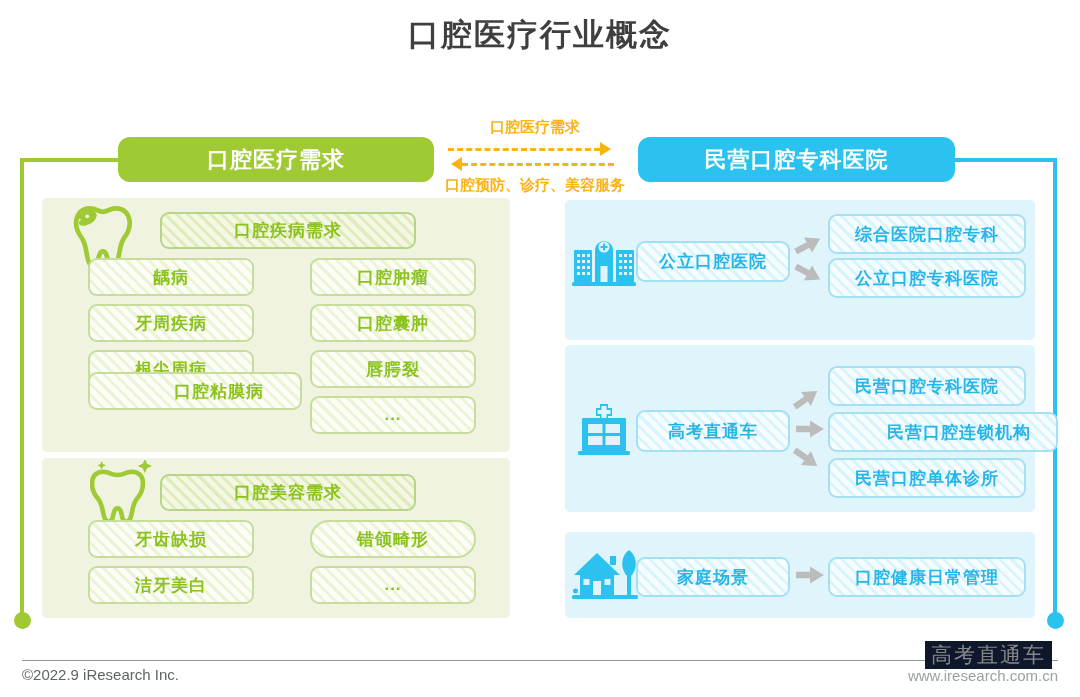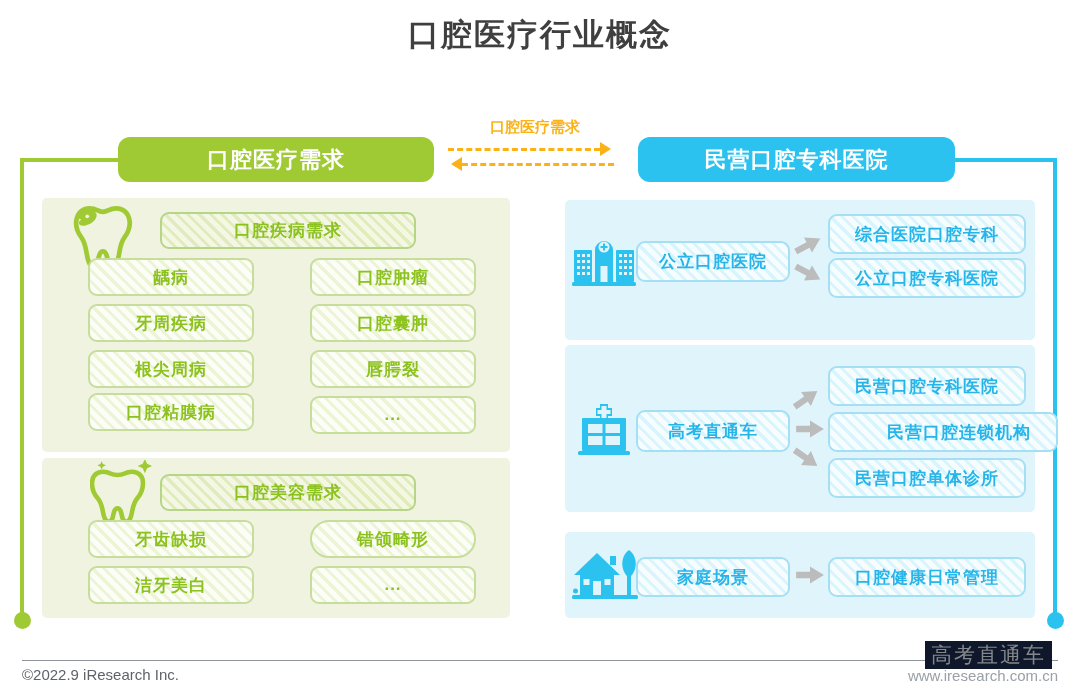--- a/index.html
+++ b/index.html
@@ -70,35 +70,36 @@
   <div class="dot dot-b" style="left:1047px;top:612px;"></div>
 
   <div class="pill pill-green">口腔医疗需求</div>
   <div class="pill pill-blue">民营口腔专科医院</div>
 
   <div class="mid-label" style="left:440px;top:118px;width:190px;">口腔医疗需求</div>
   <div class="dash" style="left:448px;top:148px;width:152px;"></div>
   <div class="head-r" style="left:600px;top:142px;"></div>
   <div class="dash" style="left:462px;top:163px;width:152px;"></div>
   <div class="head-l" style="left:451px;top:157px;"></div>
+  <div class="mid-label" style="left:422px;top:176px;width:226px;">口腔预防、诊疗、美容服务</div>
 
   <div class="panel panel-g" style="left:42px;top:198px;width:468px;height:254px;"></div>
   <svg class="icon" style="left:72px;top:202px;" width="82" height="66" viewBox="0 0 70 56">
     <path d="M22 7 C14 3 6 6 4 14 C2.5 20 5 26 8 30 C10.6 33.5 11.6 38 12.4 43 C13.2 48 14 52 16 54 C18.4 56 21 54.6 21.8 51 C22.8 46.6 23.6 42 26.4 42 C29.2 42 30 46.6 31 51 C31.8 54.6 34.4 56 36.8 54 C38.8 52 39.6 48 40.4 43 C41.2 38 42.2 33.5 44.8 30 C47.8 26 50.3 20 48.8 14 C46.8 6 38.8 3 30.8 7 C28 8.5 24.8 8.5 22 7 Z" fill="none" stroke="#9fca34" stroke-width="4" stroke-linejoin="round"></path>
     <path d="M10 6 C4 7 3 13 8 15 C4 17 6 21 11 20 C16 19 20 16 21 12 C22 8 16 5 10 6 Z" fill="#9fca34"></path>
     <circle cx="13" cy="12" r="1.6" fill="#eff3e0"></circle>
   </svg>
   <div class="hbox hbox-g-hd" style="left:160px;top:212px;width:252px;height:33px;">口腔疾病需求</div>
   <div class="hbox hbox-g" style="left:88px;top:258px;width:162px;height:34px;">龋病</div>
   <div class="hbox hbox-g" style="left:310px;top:258px;width:162px;height:34px;">口腔肿瘤</div>
   <div class="hbox hbox-g" style="left:88px;top:304px;width:162px;height:34px;">牙周疾病</div>
   <div class="hbox hbox-g" style="left:310px;top:304px;width:162px;height:34px;">口腔囊肿</div>
   <div class="hbox hbox-g" style="left:88px;top:350px;width:162px;height:34px;">根尖周病</div>
   <div class="hbox hbox-g" style="left:310px;top:350px;width:162px;height:34px;">唇腭裂</div>
-  <div class="hbox hbox-g" style="left:88px;top:393px;width:162px;height:34px;">口腔粘膜病</div>
+  <div class="hbox hbox-g" style="left:88px;top:372px;width:162px;height:34px;padding-left:48px;">口腔粘膜病</div>
   <div class="hbox hbox-g" style="left:310px;top:396px;width:162px;height:34px;">...</div>
 
   <div class="panel panel-g" style="left:42px;top:458px;width:468px;height:160px;"></div>
   <svg class="icon" style="left:90px;top:460px;" width="72" height="62" viewBox="0 0 62 54">
     <path d="M18 12 C10 8 2 11 1.5 19 C1 25 3.5 30 6.5 33.5 C9 36.5 10 40 10.8 44.5 C11.5 48.5 12.2 51.5 14 53 C16.2 54.8 18.6 53.4 19.4 50 C20.3 46 21 42 23.6 42 C26.2 42 26.9 46 27.8 50 C28.6 53.4 31 54.8 33.2 53 C35 51.5 35.7 48.5 36.4 44.5 C37.2 40 38.2 36.5 40.7 33.5 C43.7 30 46.2 25 45.7 19 C45.2 11 37.2 8 29.2 12 C26.5 13.4 20.7 13.4 18 12 Z" fill="none" stroke="#9fca34" stroke-width="4" stroke-linejoin="round"></path>
     <path d="M31 0 l2 4.6 4.6 2 -4.6 2 -2 4.6 -2-4.6 -4.6-2 4.6-2 Z" fill="#9fca34" transform="translate(18,-1) scale(0.95)"></path>
     <path d="M31 0 l1.4 3.2 3.2 1.4 -3.2 1.4 -1.4 3.2 -1.4-3.2 -3.2-1.4 3.2-1.4 Z" fill="#9fca34" transform="translate(-15,1) scale(0.8)"></path>
   </svg>
   <div class="hbox hbox-g-hd" style="left:160px;top:474px;width:252px;height:33px;text-align:right;">口腔美容需求</div>
   <div class="hbox hbox-g" style="left:88px;top:520px;width:162px;height:34px;">牙齿缺损</div>

